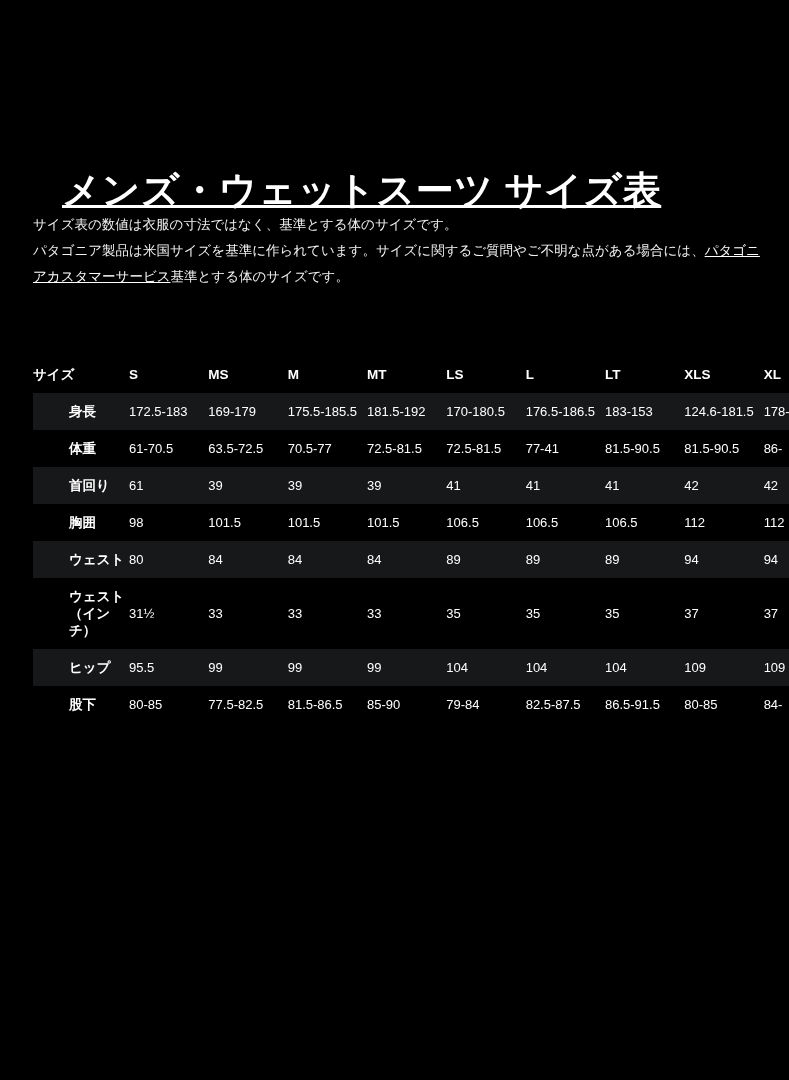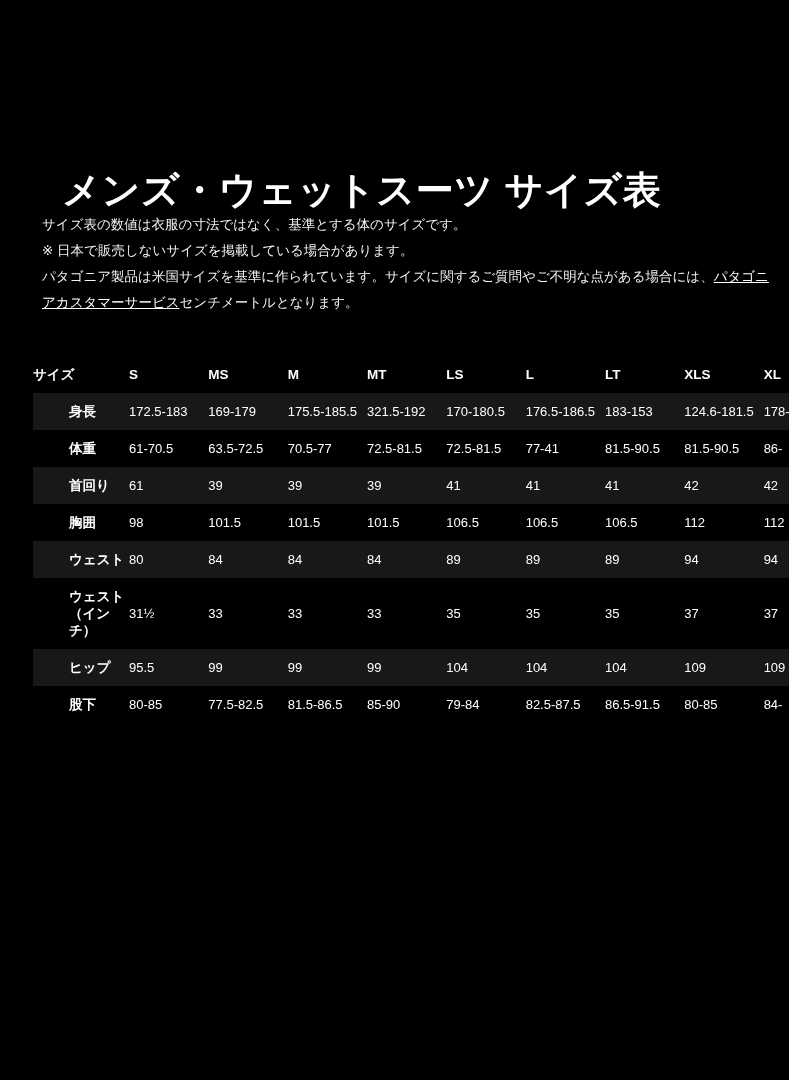--- a/index.html
+++ b/index.html
@@ -25,24 +25,25 @@
   }
   .title {
     position: absolute;
     left: 62px;
     top: 140px;
     font-size: 38px;
     font-weight: bold;
     letter-spacing: 0.5px;
     color: #ffffff;
     white-space: nowrap;
+    text-decoration: underline;
   }
   .notes {
     position: absolute;
-    left: 42px;
+    left: 33px;
     top: 212px;
     width: 730px;
     font-size: 13.5px;
     line-height: 26px;
     color: #f2f2f2;
   }
   .notes p {
     margin: 0;
     white-space: nowrap;
   }
@@ -102,22 +103,21 @@
 </style>
 </head>
 <body>
 
 <div class="page">
 
   <h1 class="title">メンズ・ウェットスーツ サイズ表</h1>
 
   <div class="notes">
     <p>サイズ表の数値は衣服の寸法ではなく、基準とする体のサイズです。</p>
-    <p>※ 日本で販売しないサイズを掲載している場合があります。</p>
-    <p class="wrap"><span>パタゴニア製品は米国サイズを基準に作られています。サイズに関するご質問やご不明な点がある場合には、</span><span class="link">パタゴニアカスタマーサービス</span><span>センチメートルとなります。</span></p>
+    <p class="wrap"><span>パタゴニア製品は米国サイズを基準に作られています。サイズに関するご質問やご不明な点がある場合には、</span><span class="link">パタゴニアカスタマーサービス</span><span>基準とする体のサイズです。</span></p>
   </div>
 
   <div class="table-wrap">
     <table class="size-table">
       <colgroup>
         <col class="c-label">
         <col class="c-val">
           <col class="c-val">
           <col class="c-val">
           <col class="c-val">
@@ -140,21 +140,21 @@
           <th class="hdr">XLS</th>
           <th class="hdr">XL</th>
         </tr>
       </thead>
       <tbody>
         <tr class="striped">
           <th>身長</th>
           <td class="val">172.5-183</td>
           <td class="val">169-179</td>
           <td class="val">175.5-185.5</td>
-          <td class="val">321.5-192</td>
+          <td class="val">181.5-192</td>
           <td class="val">170-180.5</td>
           <td class="val">176.5-186.5</td>
           <td class="val">183-153</td>
           <td class="val">124.6-181.5</td>
           <td class="val">178-188</td>
         </tr>
         <tr class="plain">
           <th>体重</th>
           <td class="val">61-70.5</td>
           <td class="val">63.5-72.5</td>

